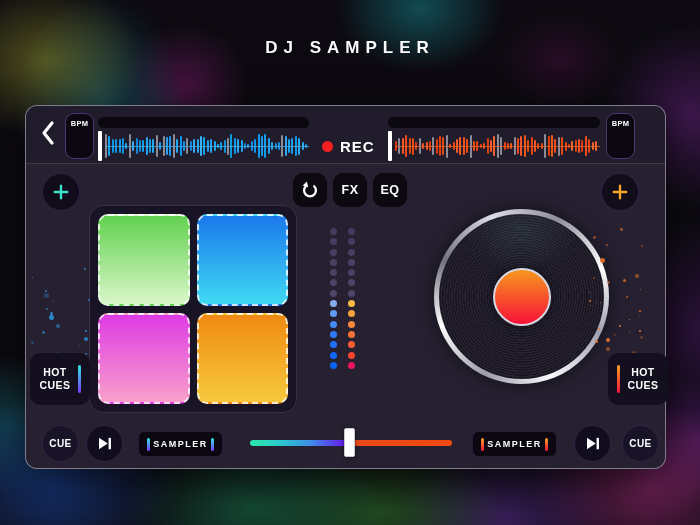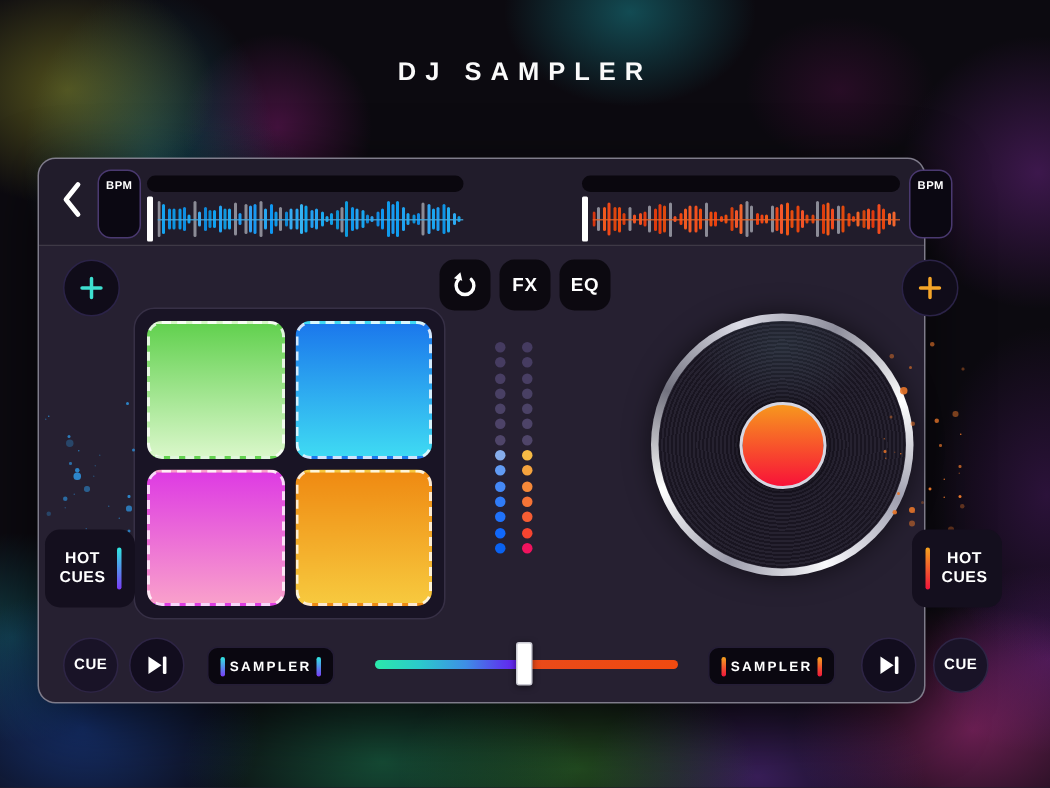--- a/index.html
+++ b/index.html
@@ -25,21 +25,21 @@
       #0c0a10;
     position: relative;
   }
 
   .page-title {
     position:absolute; top:38px; left:0; width:700px; text-align:center;
     color:#fafafa; font-size:17px; font-weight:700; letter-spacing:6px;
   }
 
   .panel {
-    position:absolute; left:25px; top:105px; width:592px; height:364px;
+    position:absolute; left:25px; top:105px; width:641px; height:364px;
     background:#262031; border:1px solid rgba(225,225,238,.48); border-radius:12px;
     box-shadow:0 12px 40px rgba(0,0,0,.55);
   }
 
   
   .hdr {
     position:absolute; left:0; top:0; width:100%; height:58px;
     background:rgba(0,0,0,.12);
     border-bottom:1px solid rgba(255,255,255,.13);
     border-radius:11px 11px 0 0;
@@ -245,20 +245,24 @@
           <i style="height: 20.8px; background: rgb(49, 165, 242);"></i>
           <i style="height: 14px; background: rgb(25, 165, 240);"></i>
           <i style="height: 16.8px; background: rgb(30, 156, 241);"></i>
           <i style="height: 20px; background: rgb(15, 148, 230);"></i>
           <i style="height: 17px; background: rgb(34, 172, 241);"></i>
           <i style="height: 8.8px; background: rgb(44, 169, 242);"></i>
           <i style="height: 3.8px; background: rgb(15, 158, 230);"></i>
         </span>
     </div>
 
+    <div class="rec">
+      <span class="rec-dot" id="rec-dot" style="background: rgb(243, 31, 31);"></span>
+      <span class="rec-label">REC</span>
+    </div>
 
     <div class="progress prog-right"></div>
     <div class="wave wave-right">
       <span class="playhead"></span>
       <span class="bars bars-right" id="wave-right">
           <i style="height: 9.9px; background: rgb(216, 54, 14);"></i>
           <i style="height: 16.8px; background: rgb(139, 139, 150);"></i>
           <i style="height: 15.2px; background: rgb(241, 89, 30);"></i>
           <i style="height: 22.4px; background: rgb(240, 72, 25);"></i>
           <i style="height: 15.9px; background: rgb(221, 69, 14);"></i>

